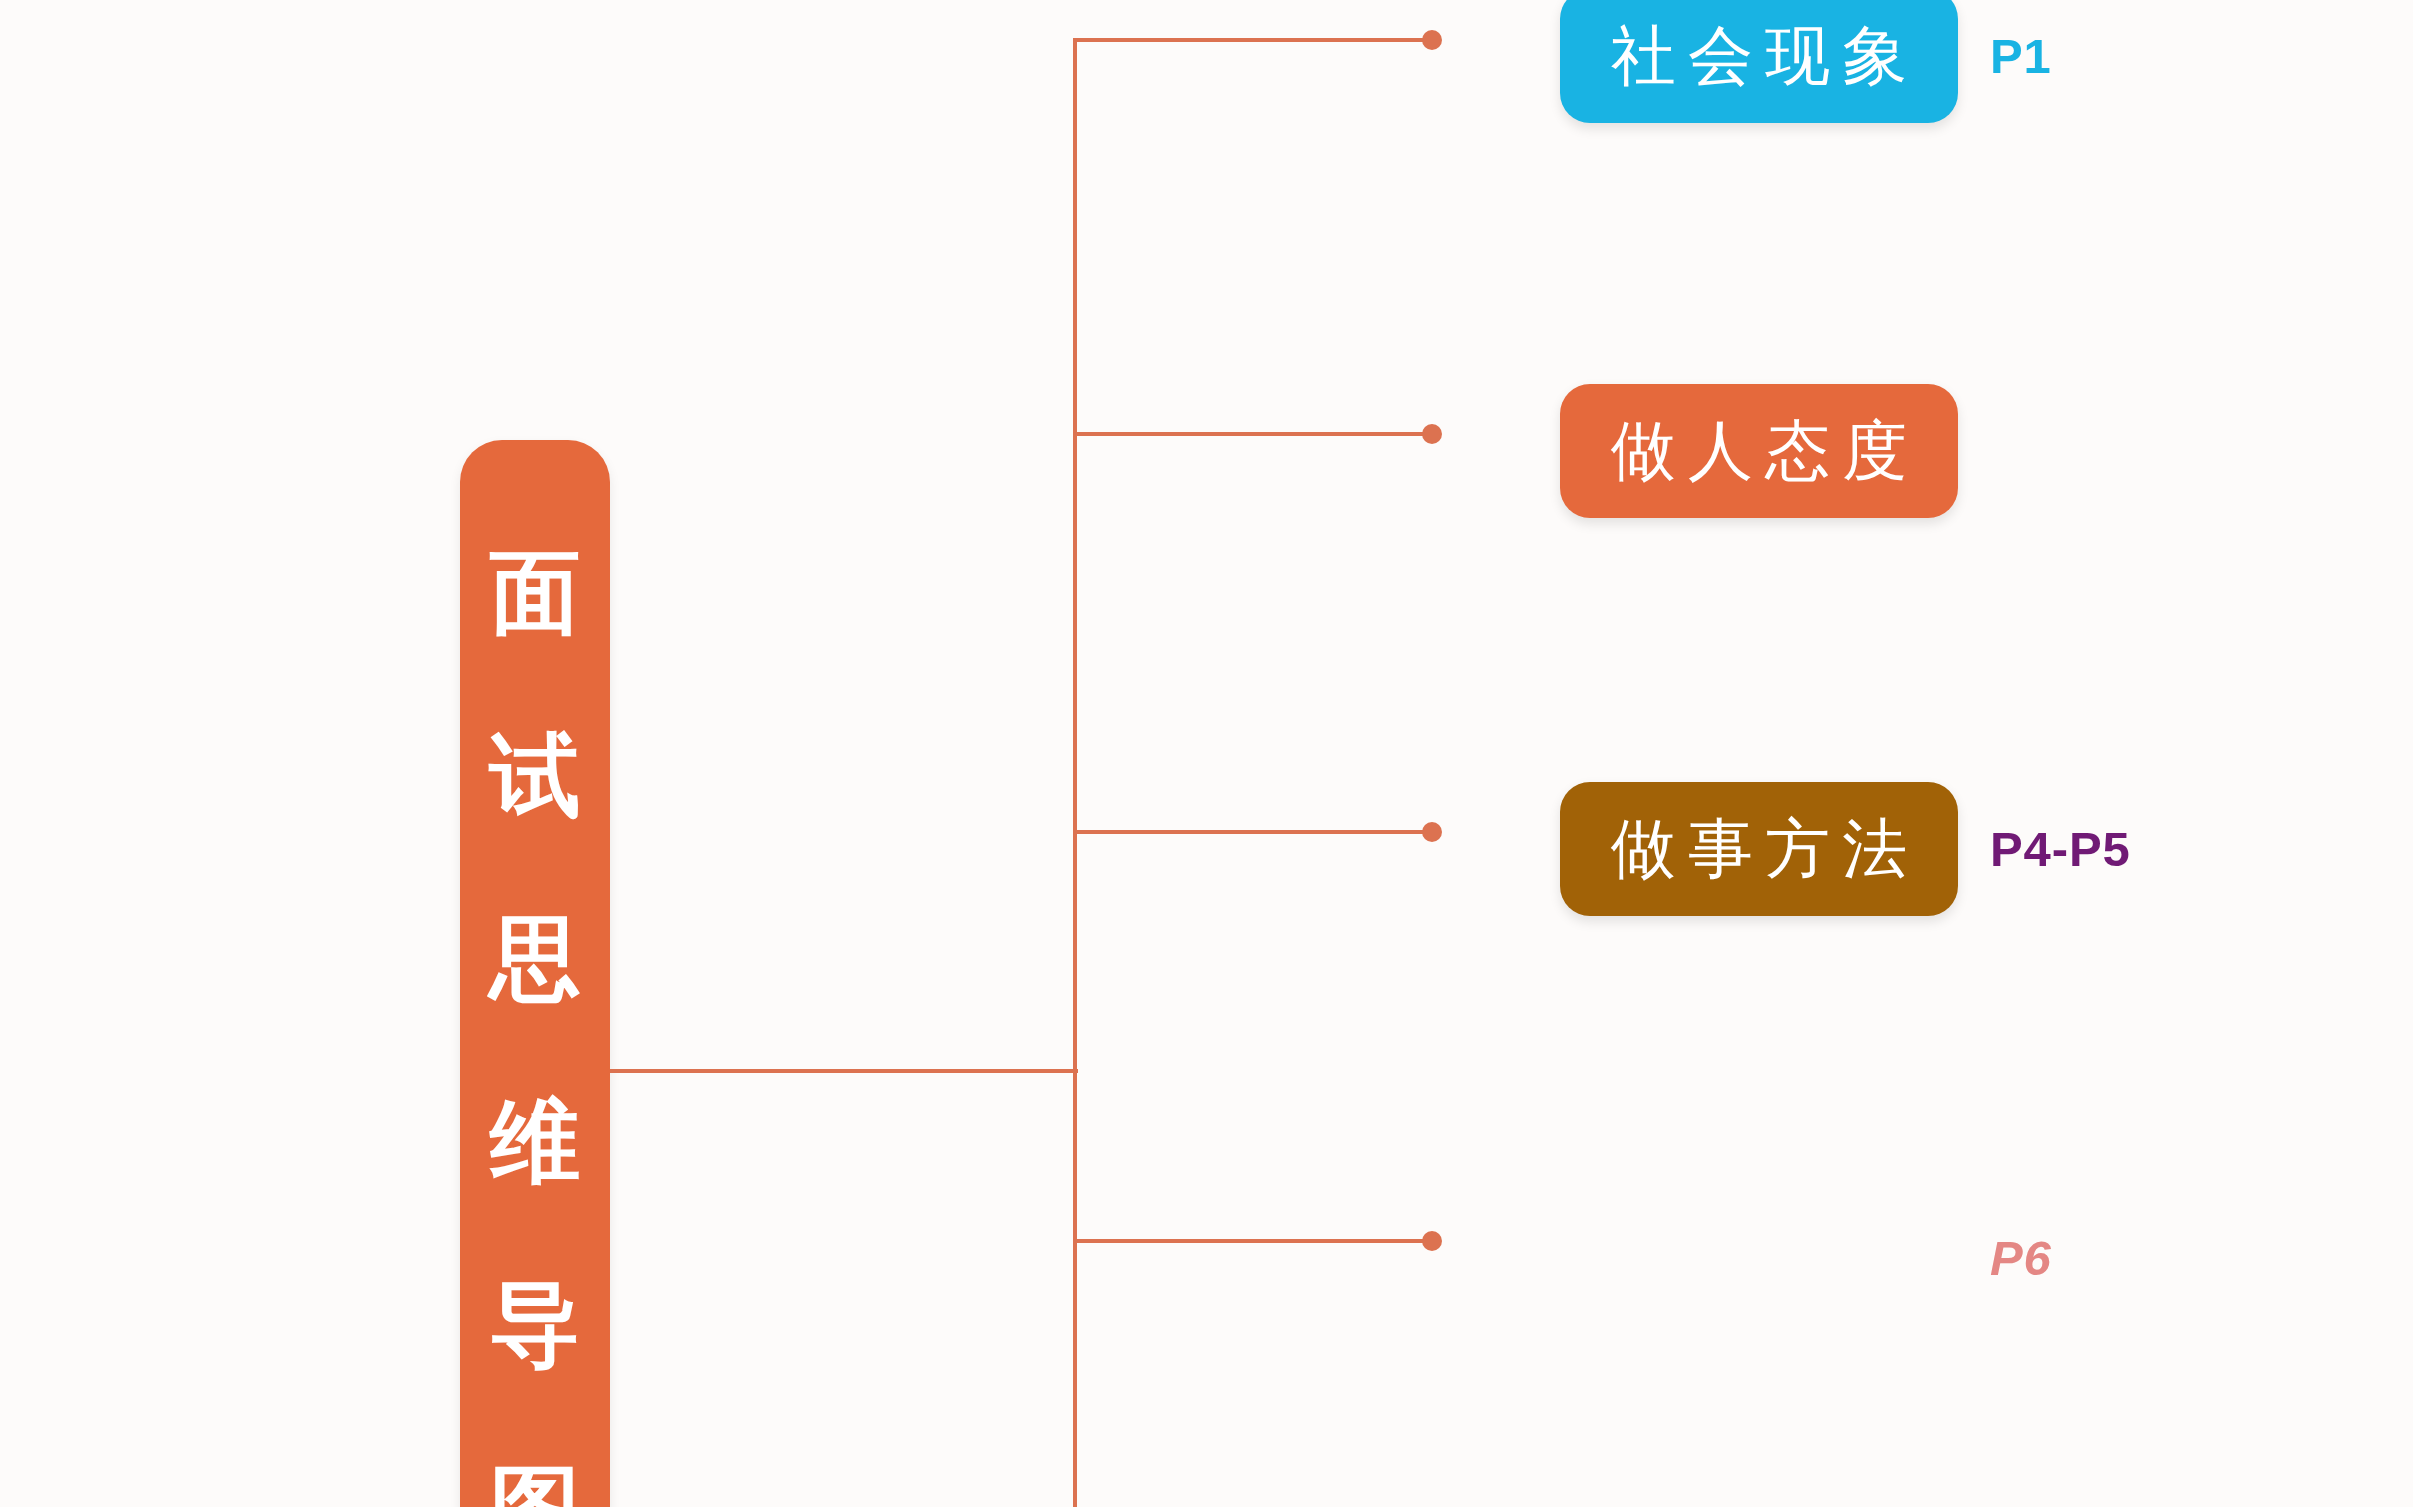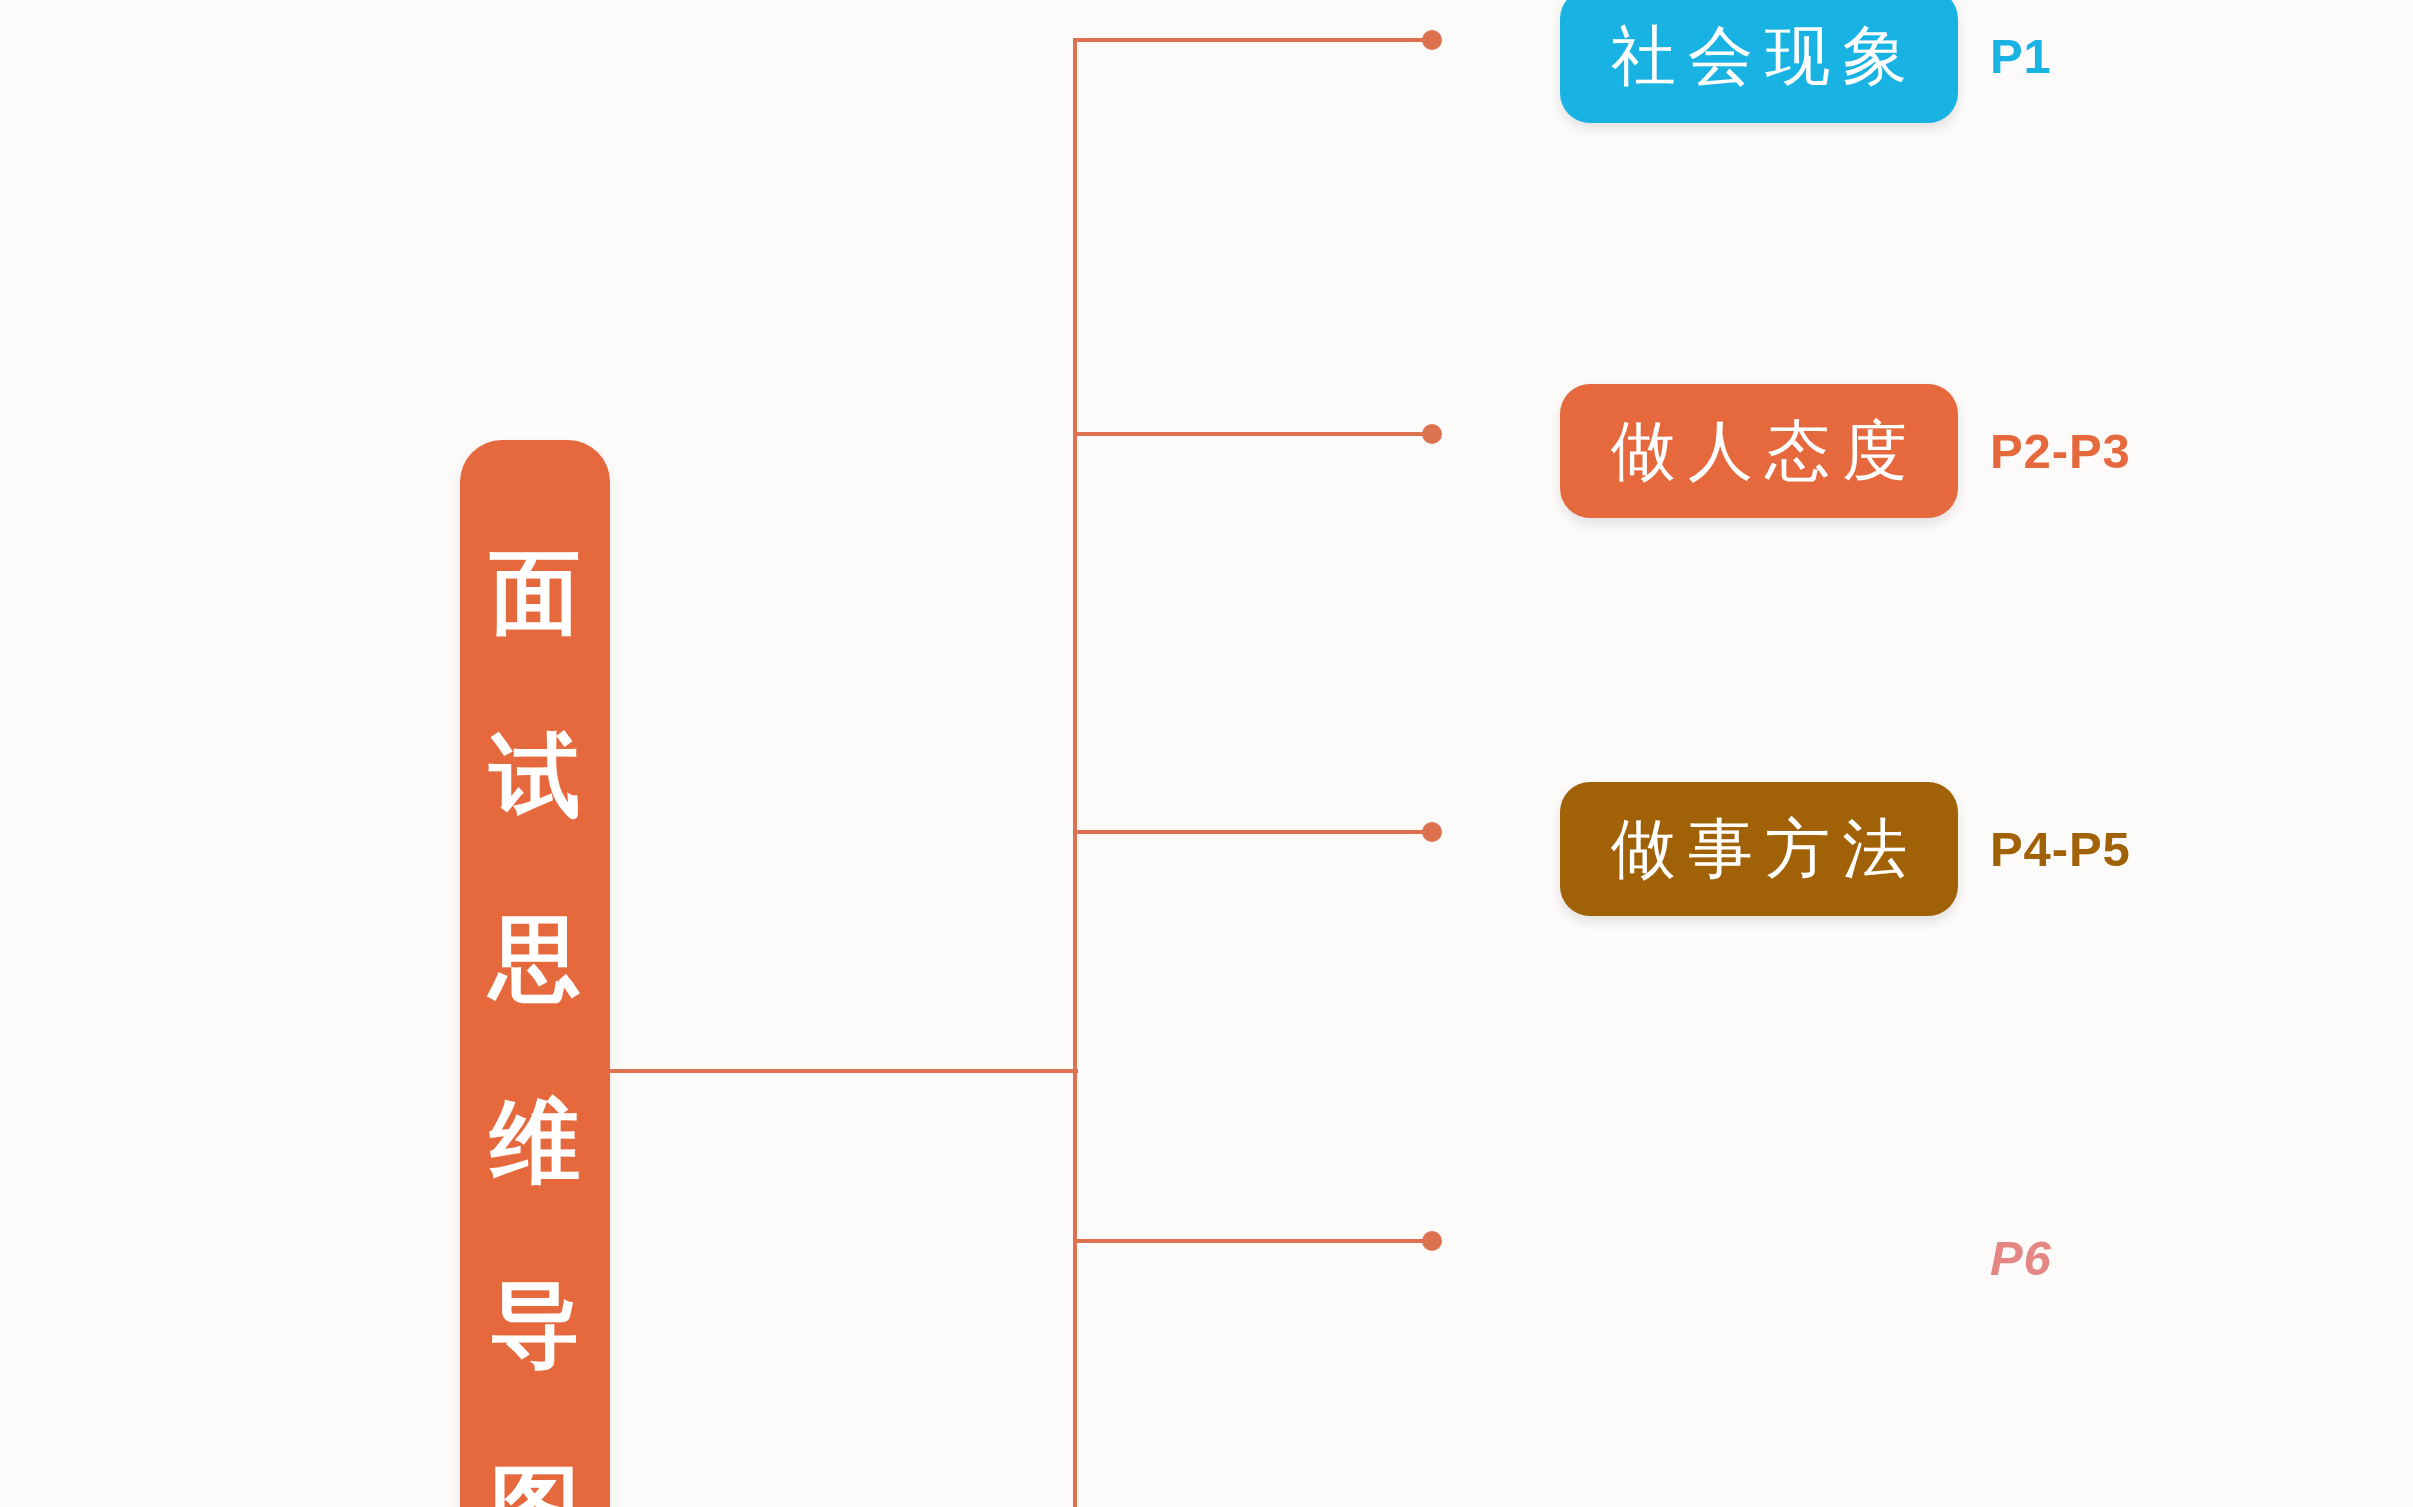--- a/index.html
+++ b/index.html
@@ -120,18 +120,17 @@
   <div class="dot dot-1" style="background: rgb(220, 114, 80);"></div>
   <div class="dot dot-2" style="background: rgb(220, 114, 80);"></div>
   <div class="dot dot-3" style="background: rgb(220, 114, 80);"></div>
   <div class="dot dot-4" style="background: rgb(220, 114, 80);"></div>
 
   <div class="topic-node node-1" style="background: rgb(25, 179, 227);">社会现象</div>
   <div class="topic-node node-2" style="background: rgb(229, 105, 60);">做人态度</div>
   <div class="topic-node node-3" style="background: #a16207;">做事方法</div>
 
   <div class="page-label page-1" style="color: rgb(25, 179, 227);">P1</div>
-  <div class="page-label page-2" style="color: rgb(229, 105, 60);">P2-P3</div>
-  <div class="page-label page-3" style="color: #a16207;">P4-P5</div>
+  <div class="page-label page-3" style="color: #701a75;">P4-P5</div>
   <div class="page-label page-4" style="color: rgb(228, 135, 132); font-style: italic;">P6</div>
 
 </div>
 
 
 </body></html>

